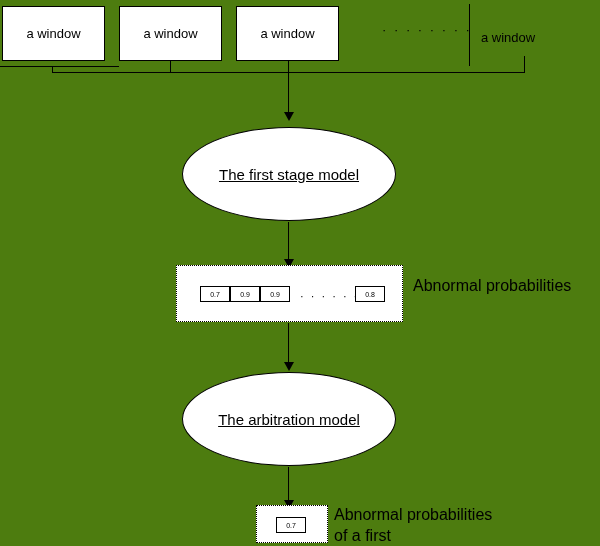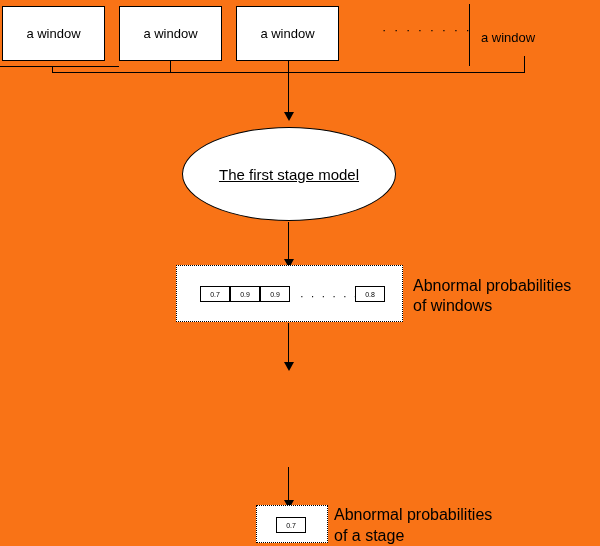--- a/index.html
+++ b/index.html
@@ -4,21 +4,21 @@
 <style>
   html, body {
     margin: 0;
     padding: 0;
     background: #ffffff;
   }
   #canvas {
     position: relative;
     width: 600px;
     height: 546px;
-    background: #f97316;
+    background: #4d7c0f;
     font-family: "Liberation Sans", sans-serif;
     color: #000000;
     overflow: hidden;
   }
   .win-box {
     position: absolute;
     border: 1px solid #000000;
     background: #ffffff;
     box-sizing: border-box;
     display: flex;
@@ -143,28 +143,30 @@
 
   <div class="dashed-box" style="left:176px; top:265px; width:227px; height:57px;"></div>
 
   <div class="prob-cell" style="left:200px; top:286px; width:30px; height:16px;">0.7</div>
   <div class="prob-cell" style="left:230px; top:286px; width:30px; height:16px;">0.9</div>
   <div class="prob-cell" style="left:260px; top:286px; width:30px; height:16px;">0.9</div>
   <div class="dots" style="left:300px; top:290px; font-size:11px;">· · · · · ·</div>
   <div class="prob-cell" style="left:355px; top:286px; width:30px; height:16px;">0.8</div>
 
   <div class="side-label" style="left:413px; top:276px;">Abnormal probabilities</div>
-  <div class="side-label" style="left:413px; top:296px;">of windows</div>
 
   <div class="vline" style="left:288px; top:323px; height:44px;"></div>
   <div class="arrow-head" style="left:284px; top:362px;"></div>
 
+  <div class="ellipse" style="left:182px; top:372px; width:214px; height:94px;">
+    <span>The arbitration model</span>
+  </div>
 
   <div class="vline" style="left:288px; top:467px; height:38px;"></div>
   <div class="arrow-head" style="left:284px; top:500px;"></div>
 
   <div class="dashed-box" style="left:256px; top:505px; width:72px; height:38px;"></div>
   <div class="prob-cell" style="left:276px; top:517px; width:30px; height:16px;">0.7</div>
 
   <div class="side-label" style="left:334px; top:505px;">Abnormal probabilities</div>
-  <div class="side-label" style="left:334px; top:526px;">of a stage</div>
+  <div class="side-label" style="left:334px; top:526px;">of a first</div>
 
 </div>
 
 </body></html>

